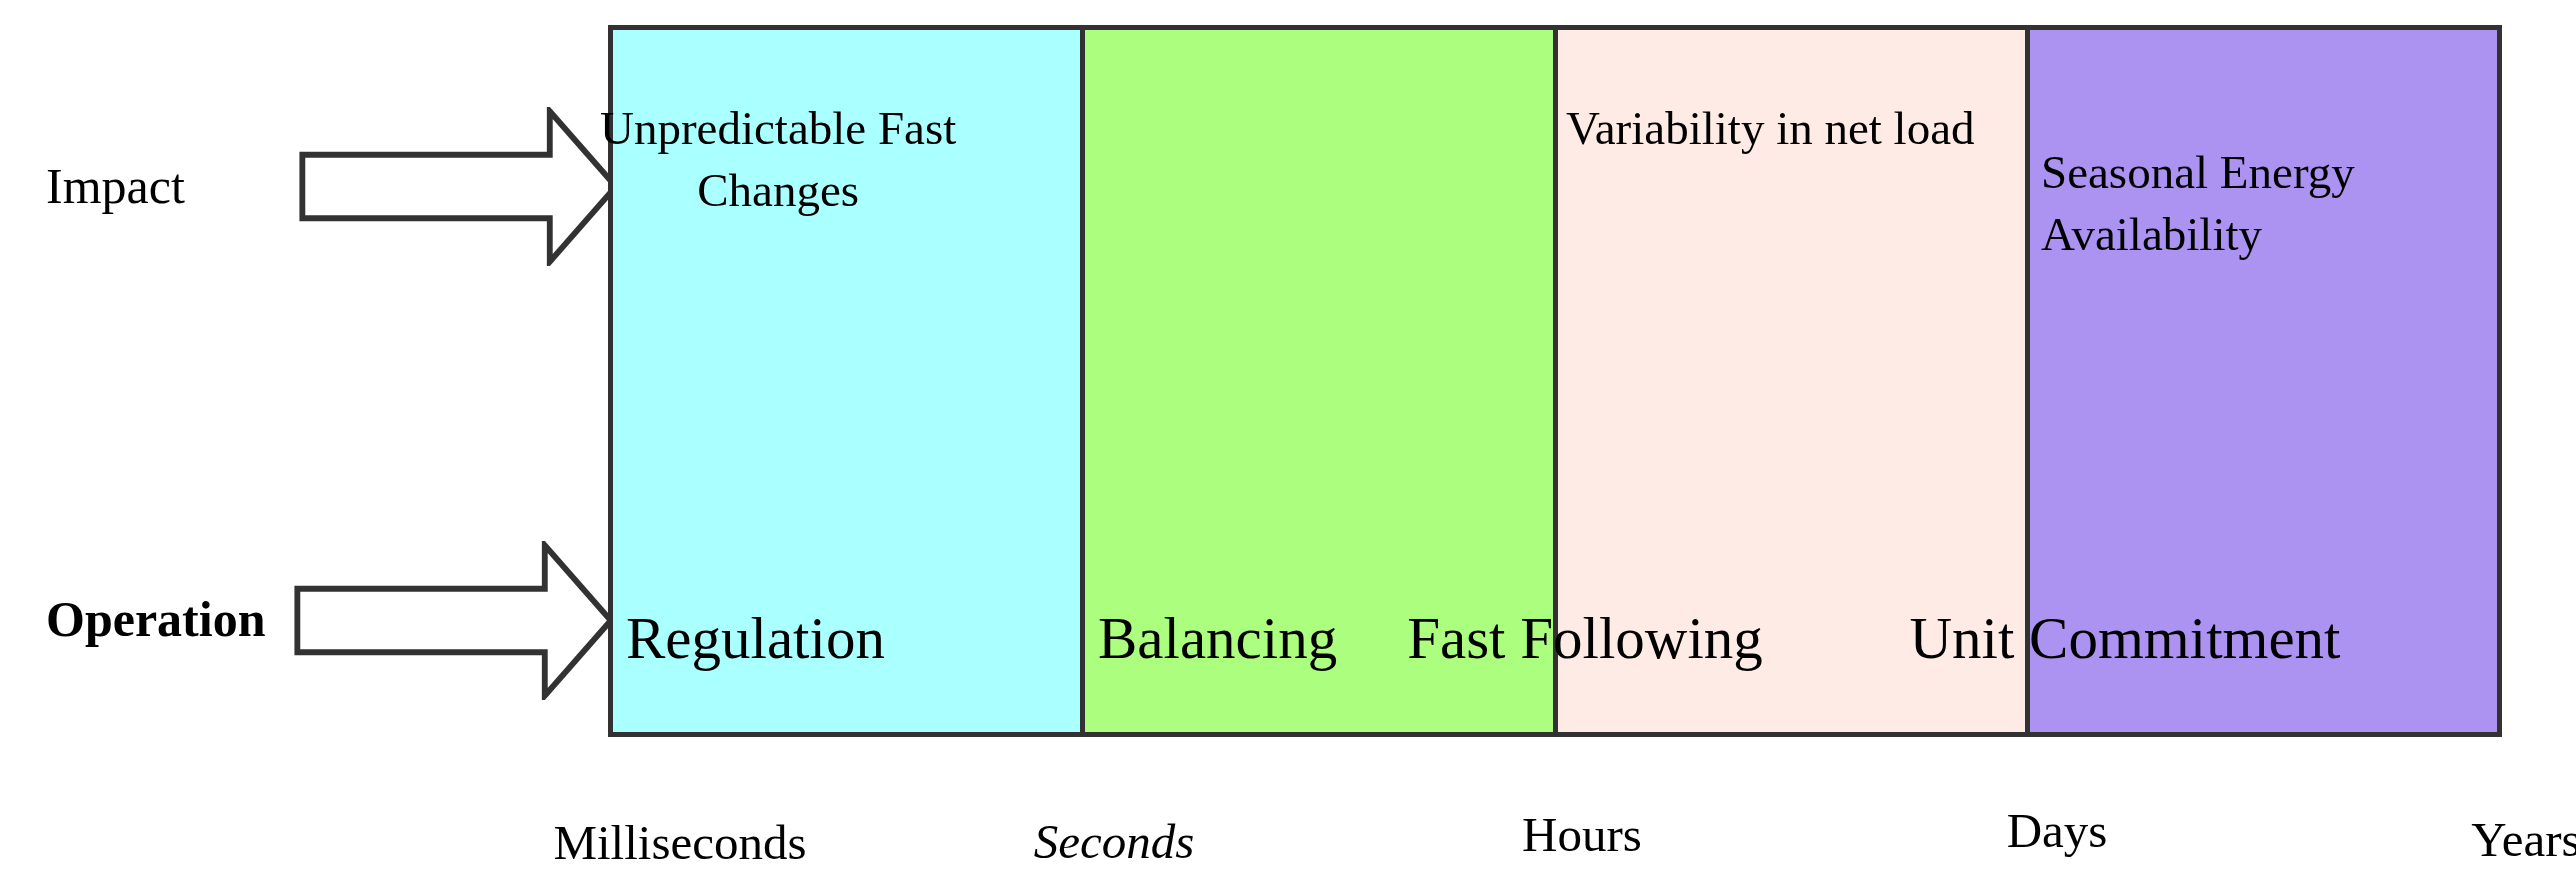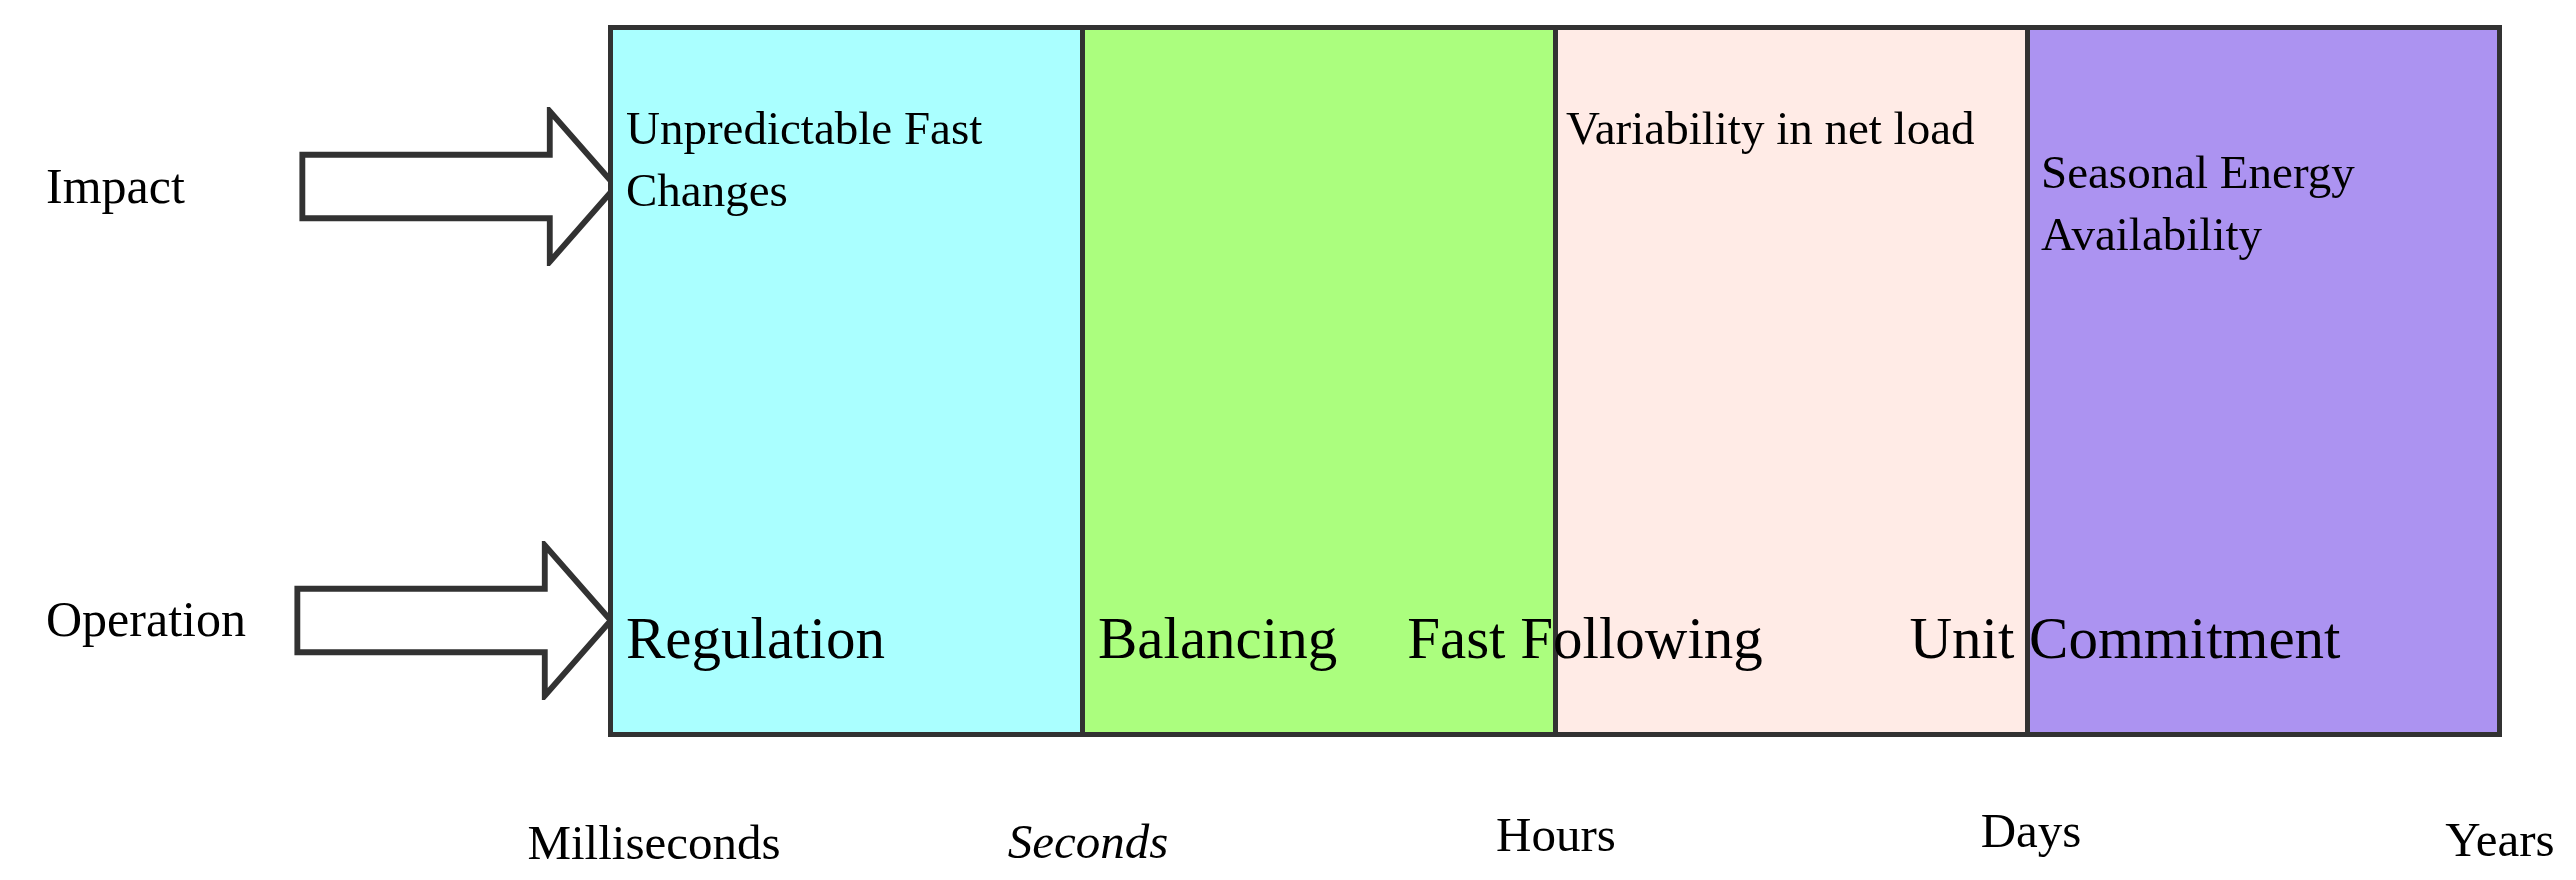--- a/index.html
+++ b/index.html
@@ -19,21 +19,21 @@
 
   
   .row-label {
     position: absolute;
     left: 46px;
     font-size: 50px;
     line-height: 54px;
     white-space: pre;
   }
   .impact-row-label   { top: 159px; }
-  .operation-row-label{ top: 592px; }
+  .operation-row-label{ top: 592px; font-weight: bold; }
 
   
   .arrow { position: absolute; }
   .impact-arrow    { left: 299px; top: 107px; }
   .operation-arrow { left: 294px; top: 541px; }
 
   
   .boxes {
     position: absolute;
     left: 608px;
@@ -51,21 +51,21 @@
   .box + .box { border-left: 5px solid #323232; }
 
   
   .impact-text {
     position: absolute;
     top: 97px;
     font-size: 47px;
     line-height: 62px;
     white-space: pre;
   }
-  .impact-text-1 { left: 626px;  }
+  .impact-text-1 { left: 600px; text-align: center;  }
   .impact-text-2 { left: 1096px; }
   .impact-text-3 { left: 1566px; }
   .impact-text-4 { left: 2041px; margin-top: 44px; }
 
   
   .operation-text {
     position: absolute;
     top: 609px;
     font-size: 59px;
     line-height: 59px;
@@ -76,20 +76,21 @@
   .operation-text-3 { left: 1585px; transform: translateX(-50%); }
   .operation-text-4 { left: 2125px; transform: translateX(-50%); text-align: right; }
 
   
   .timescale-label {
     position: absolute;
     font-size: 49px;
     line-height: 59px;
     white-space: pre;
     transform: translateX(-50%);
+    margin-left: 26px;
   }
   .timescale-label-1 { left: 654px;  top: 813px; }
   .timescale-label-2 { left: 1088px; top: 812px; font-style: italic; }
   .timescale-label-3 { left: 1556px; top: 805px; }
   .timescale-label-4 { left: 2031px; top: 801px; }
   .timescale-label-5 { left: 2500px; top: 810px; }
 </style>
 </head>
 <body>
 

